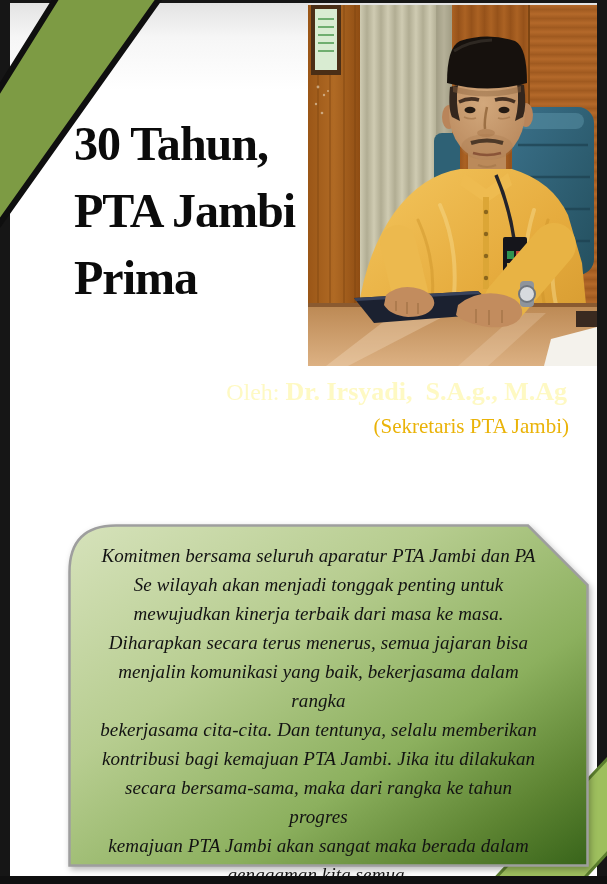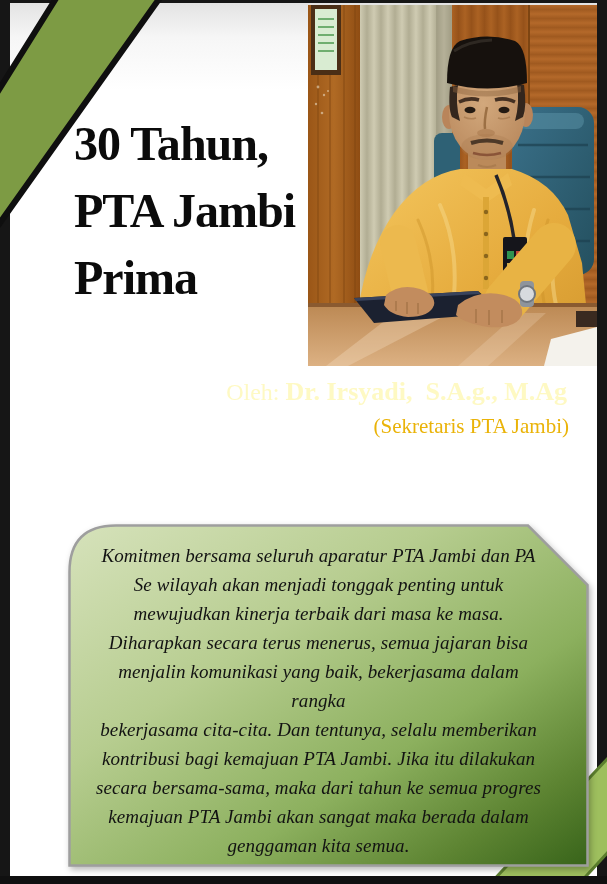--- a/index.html
+++ b/index.html
@@ -205,20 +205,20 @@
       <path d="M 48,1.5 L 460,1.5 L 519.5,61 L 519.5,341.5 L 1.5,341.5 L 1.5,48 Q 1.5,1.5 48,1.5 Z" fill="url(#boxG)" stroke="#9e9e9e" stroke-width="2.5"></path>
     </svg>
     <div class="quote-text">
         <div>Komitmen bersama seluruh aparatur PTA Jambi  dan PA</div>
         <div>Se wilayah akan menjadi tonggak penting untuk</div>
         <div>mewujudkan kinerja terbaik dari masa ke masa.</div>
         <div>Diharapkan secara terus menerus, semua jajaran bisa</div>
         <div>menjalin komunikasi yang baik, bekerjasama dalam rangka</div>
         <div>bekerjasama cita-cita. Dan tentunya, selalu memberikan</div>
         <div>kontribusi bagi kemajuan PTA Jambi. Jika itu dilakukan</div>
-        <div>secara bersama-sama, maka dari tahun ke semua progres</div>
+        <div>secara bersama-sama, maka dari rangka ke tahun progres</div>
         <div>kemajuan PTA Jambi akan sangat maka berada dalam</div>
         <div>genggaman kita semua.</div>
       </div>
   </div>
 
   <div class="abs bottom-frame"></div>
 </div>
 
 </body></html>

